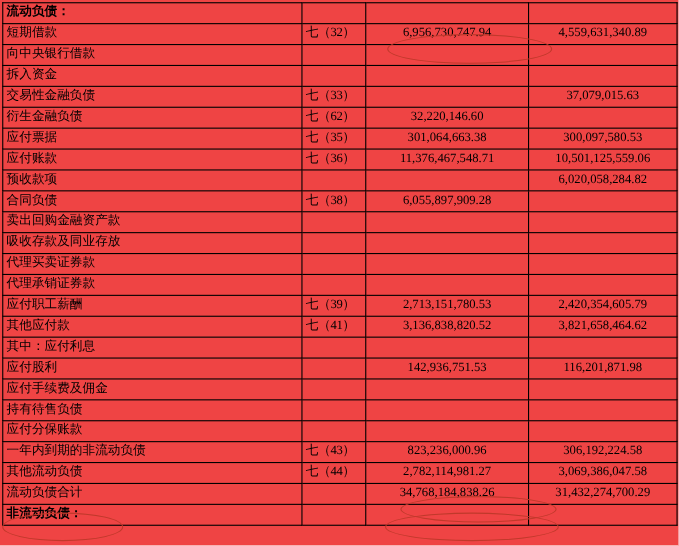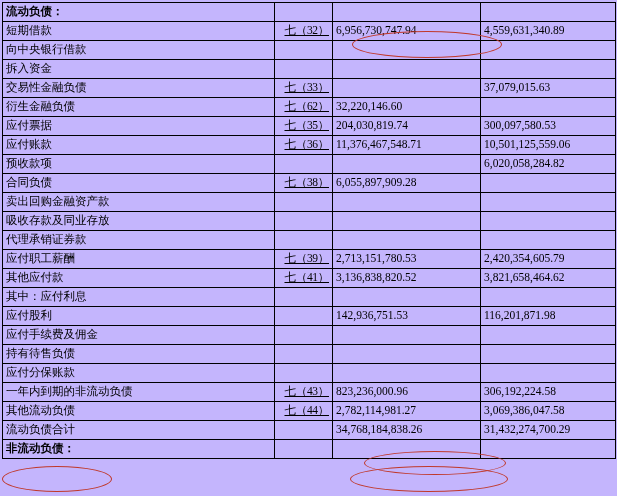--- a/index.html
+++ b/index.html
@@ -9,21 +9,21 @@
   }
   body {
     font-family: "Liberation Serif", "DejaVu Serif", serif;
     color: #000000;
   }
   #sheet {
     position: relative;
     width: 617px;
     height: 496px;
     overflow: hidden;
-    background: #c4b5fd;
+    background: #ef4444;
   }
   table.fin {
     border-collapse: collapse;
     width: 613px;
     margin-left: 2px;
     margin-top: 2px;
     table-layout: fixed;
   }
   table.fin td {
     border: 1px solid #000000;
@@ -34,22 +34,22 @@
     vertical-align: middle;
     white-space: nowrap;
     overflow: hidden;
   }
   col.c-label { width: 272px; }
   col.c-note  { width: 58px; }
   col.c-val1  { width: 148px; }
   col.c-val2  { width: 135px; }
 
   td.label { text-align: left; }
-  td.note  { text-align: right; letter-spacing: -0.3px; text-decoration: underline; }
-  td.val   { text-align: left; padding-right: 8px; }
+  td.note  { text-align: left; letter-spacing: -0.3px; }
+  td.val   { text-align: center; padding-right: 8px; }
 
   .bold { font-weight: bold; }
   .ind1 { padding-left: 14px; }
   .ind2 { padding-left: 28px; margin-left: 38px; }
   .ind3 { padding-left: 42px; }
 
   
   .ellipse {
     position: absolute;
     border: 1.4px solid #c0392b;
@@ -127,21 +127,21 @@
         </tr>
         <tr>
           <td class="label ind1">衍生金融负债</td>
           <td class="note">七（62）</td>
           <td class="val">32,220,146.60</td>
           <td class="val"></td>
         </tr>
         <tr>
           <td class="label ind1">应付票据</td>
           <td class="note">七（35）</td>
-          <td class="val">204,030,819.74</td>
+          <td class="val">301,064,663.38</td>
           <td class="val">300,097,580.53</td>
         </tr>
         <tr>
           <td class="label ind1">应付账款</td>
           <td class="note">七（36）</td>
           <td class="val">11,376,467,548.71</td>
           <td class="val">10,501,125,559.06</td>
         </tr>
         <tr>
           <td class="label ind1">预收款项</td>
@@ -161,20 +161,26 @@
           <td class="val"></td>
           <td class="val"></td>
         </tr>
         <tr>
           <td class="label ind1">吸收存款及同业存放</td>
           <td class="note"></td>
           <td class="val"></td>
           <td class="val"></td>
         </tr>
         <tr>
+          <td class="label ind1">代理买卖证券款</td>
+          <td class="note"></td>
+          <td class="val"></td>
+          <td class="val"></td>
+        </tr>
+        <tr>
           <td class="label ind1">代理承销证券款</td>
           <td class="note"></td>
           <td class="val"></td>
           <td class="val"></td>
         </tr>
         <tr>
           <td class="label ind1">应付职工薪酬</td>
           <td class="note">七（39）</td>
           <td class="val">2,713,151,780.53</td>
           <td class="val">2,420,354,605.79</td>

